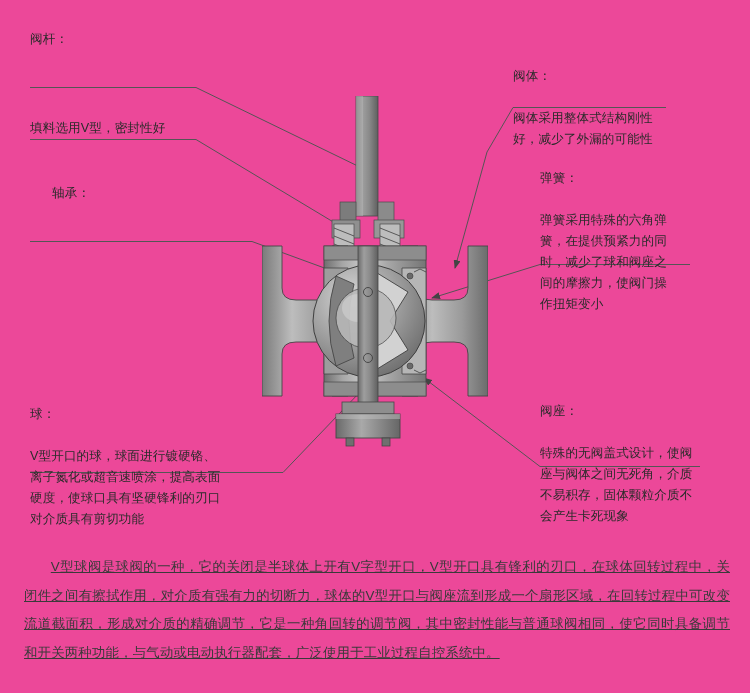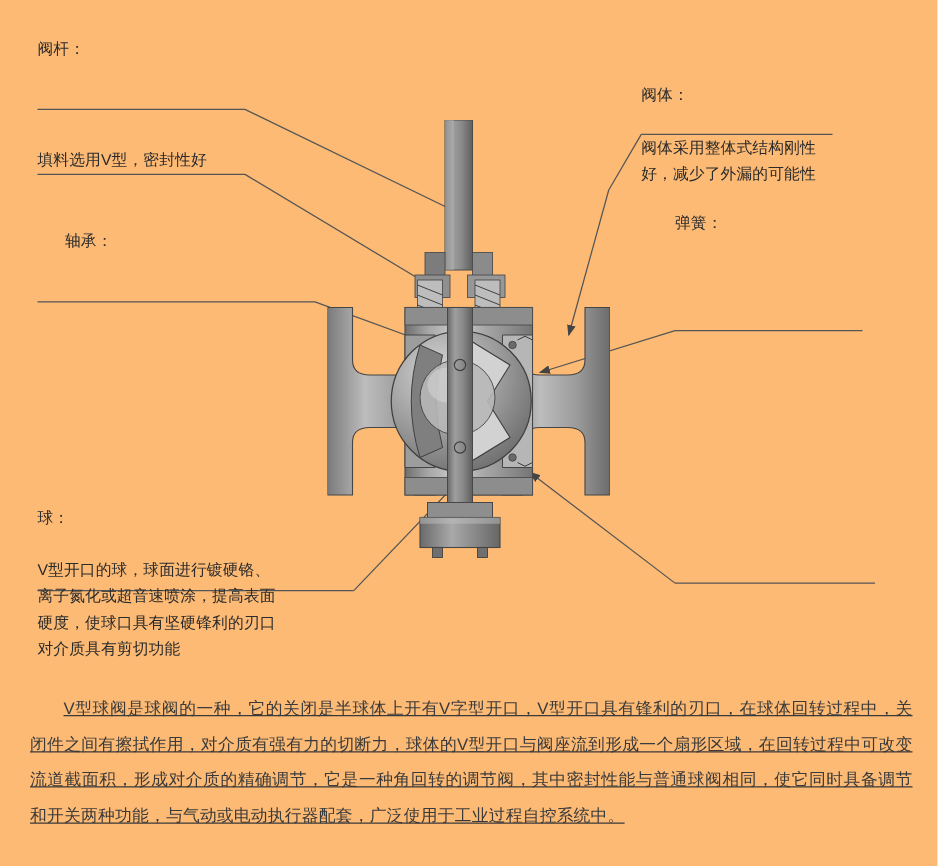--- a/index.html
+++ b/index.html
@@ -4,21 +4,21 @@
 <style>
   html, body {
     margin: 0;
     padding: 0;
     background: #ffffff;
   }
   #page {
     position: relative;
     width: 750px;
     height: 693px;
-    background: #fdba74;
+    background: #ec4899;
     font-family: "Liberation Sans", "DejaVu Sans", sans-serif;
     overflow: hidden;
   }
 
   
   .callout {
     position: absolute;
     font-size: 12.6px;
     line-height: 21px;
     color: #2b2b2b;
@@ -227,18 +227,30 @@
   </div>
 
   <div class="callout" style="left:513px; top:45px; width:200px;">
     <span class="title">阀体：</span>
     <span class="body">阀体采用整体式结构刚性
 好，减少了外漏的可能性</span>
   </div>
 
   <div class="callout" style="left:540px; top:147px; width:165px;">
     <span class="title">弹簧：</span>
-  </div>
-
+    <span class="body">弹簧采用特殊的六角弹
+簧，在提供预紧力的同
+时，减少了球和阀座之
+间的摩擦力，使阀门操
+作扭矩变小</span>
+  </div>
+
+  <div class="callout" style="left:540px; top:380px; width:200px;">
+    <span class="title">阀座：</span>
+    <span class="body">特殊的无阀盖式设计，使阀
+座与阀体之间无死角，介质
+不易积存，固体颗粒介质不
+会产生卡死现象</span>
+  </div>
 
   <p id="desc">V型球阀是球阀的一种，它的关闭是半球体上开有V字型开口，V型开口具有锋利的刃口，在球体回转过程中，关闭件之间有擦拭作用，对介质有强有力的切断力，球体的V型开口与阀座流到形成一个扇形区域，在回转过程中可改变流道截面积，形成对介质的精确调节，它是一种角回转的调节阀，其中密封性能与普通球阀相同，使它同时具备调节和开关两种功能，与气动或电动执行器配套，广泛使用于工业过程自控系统中。</p>
 
 </div>
 
 </body></html>

